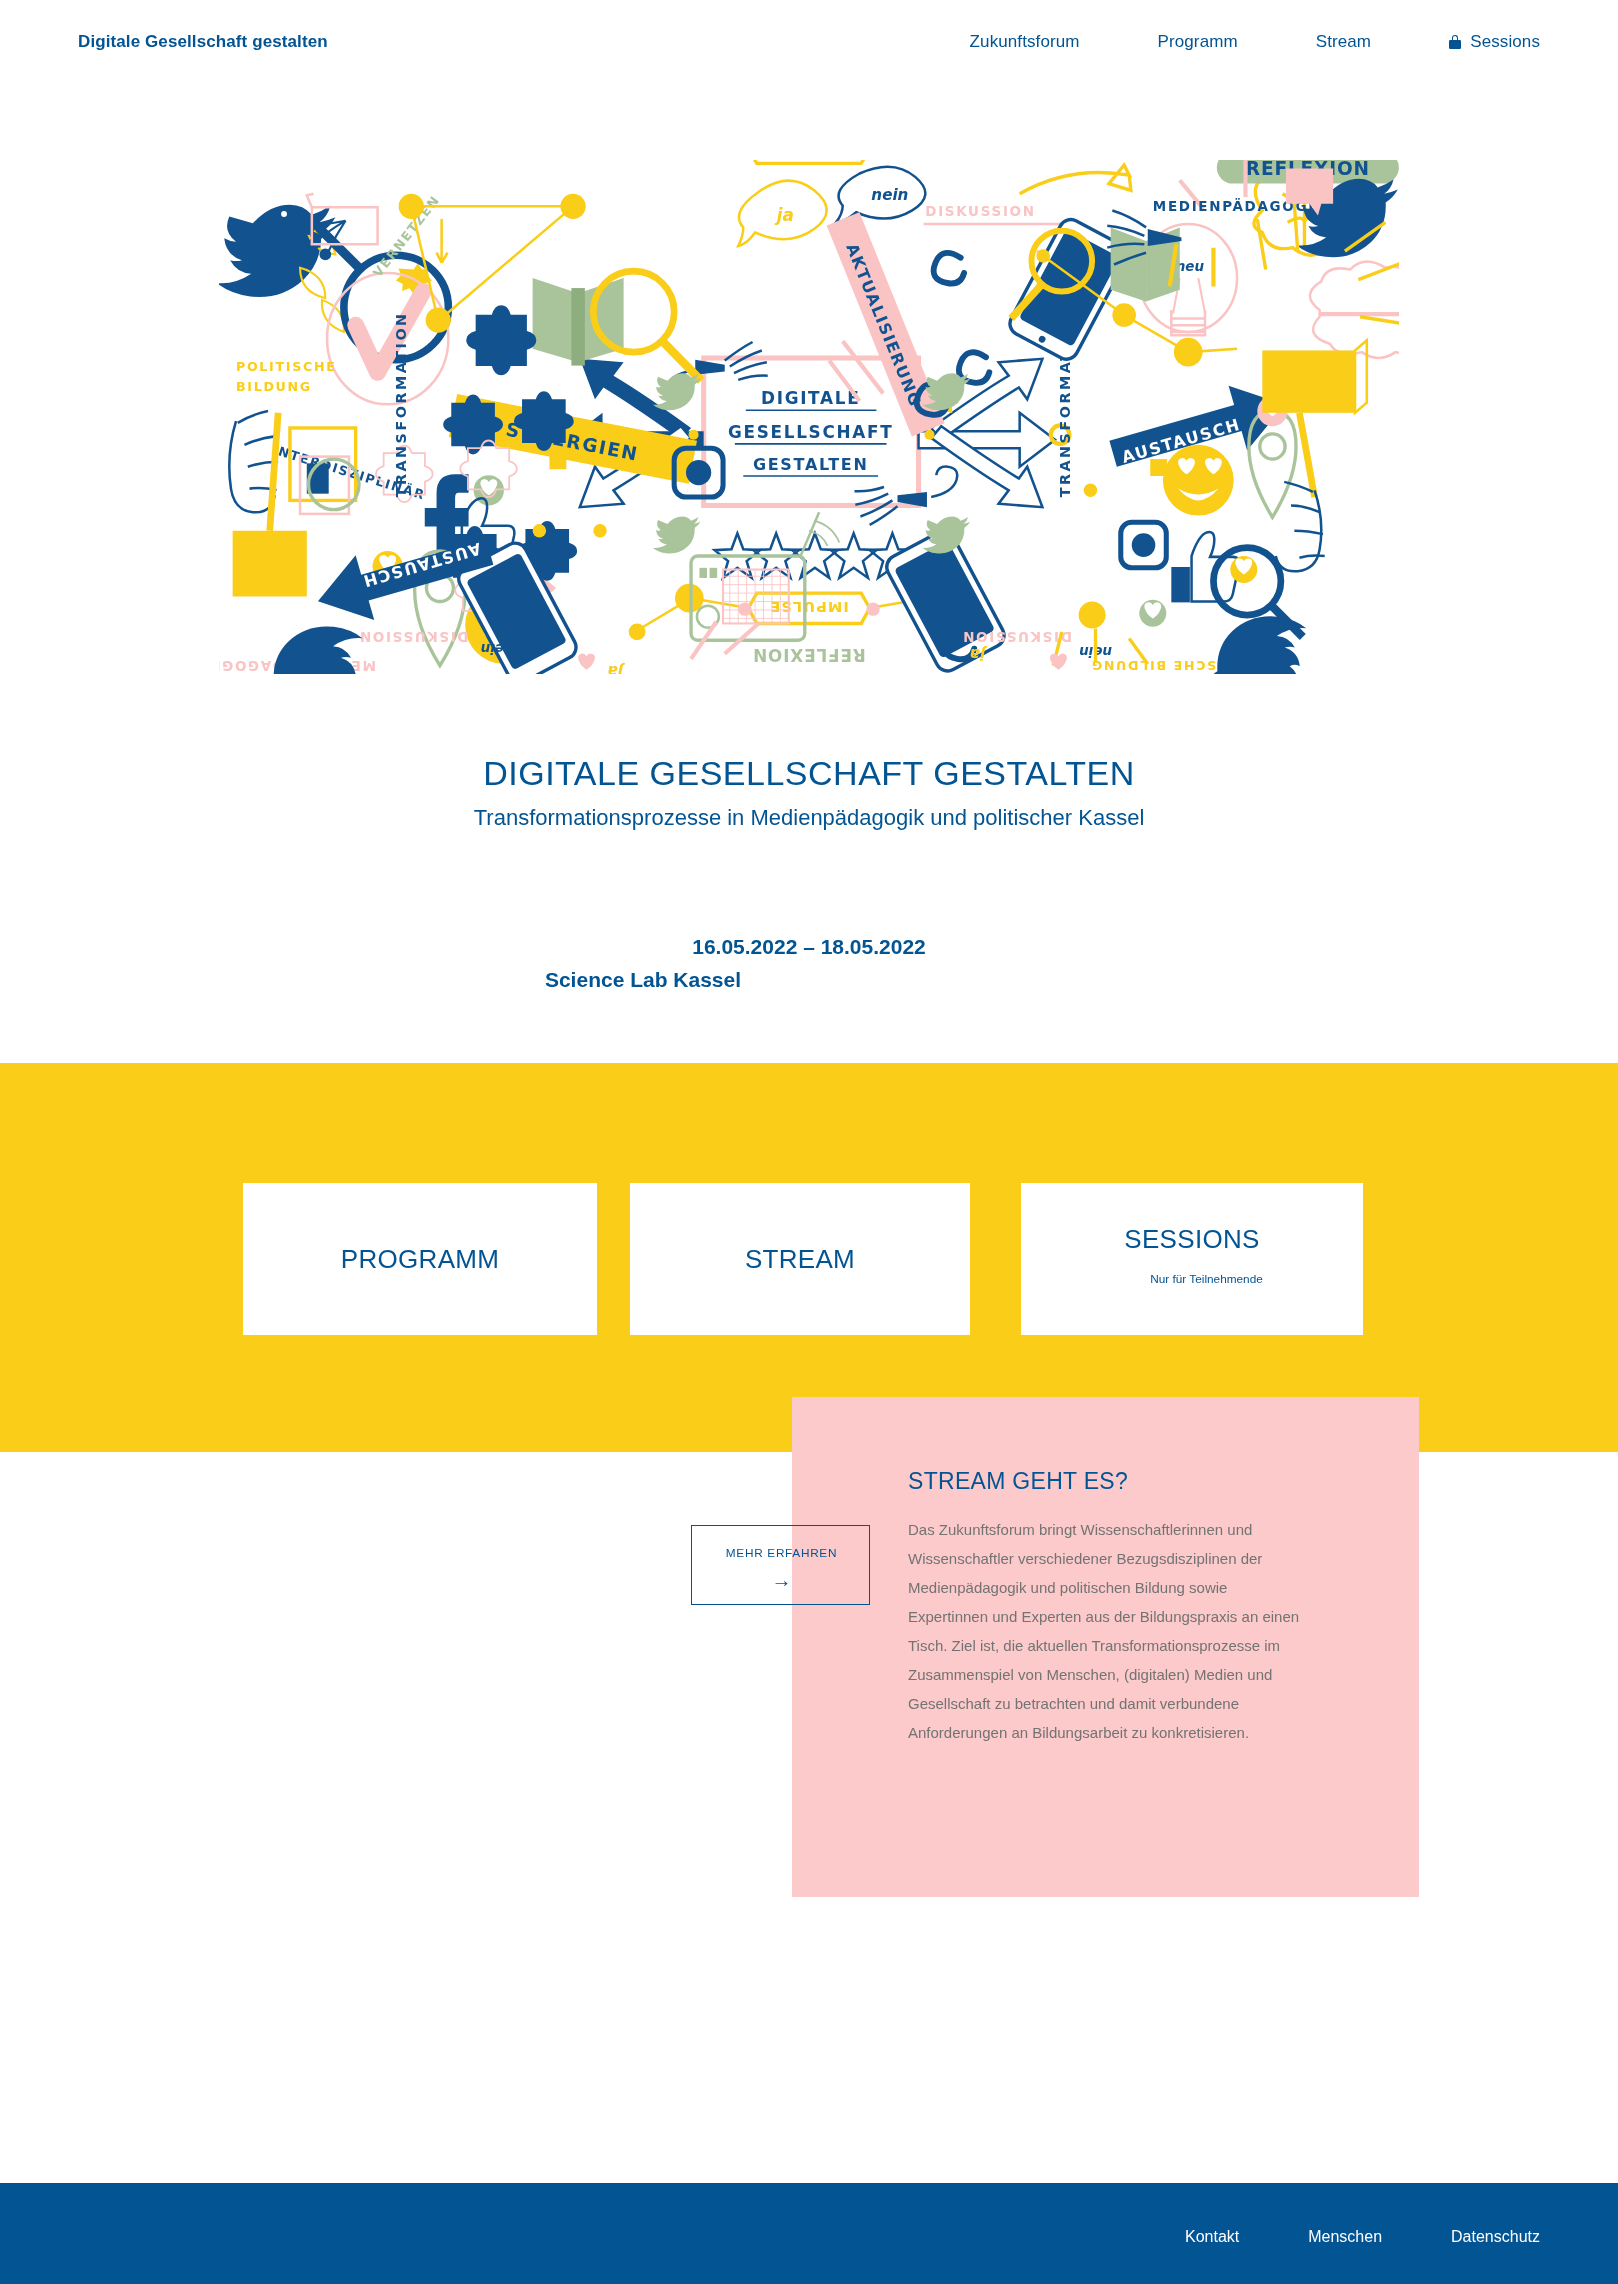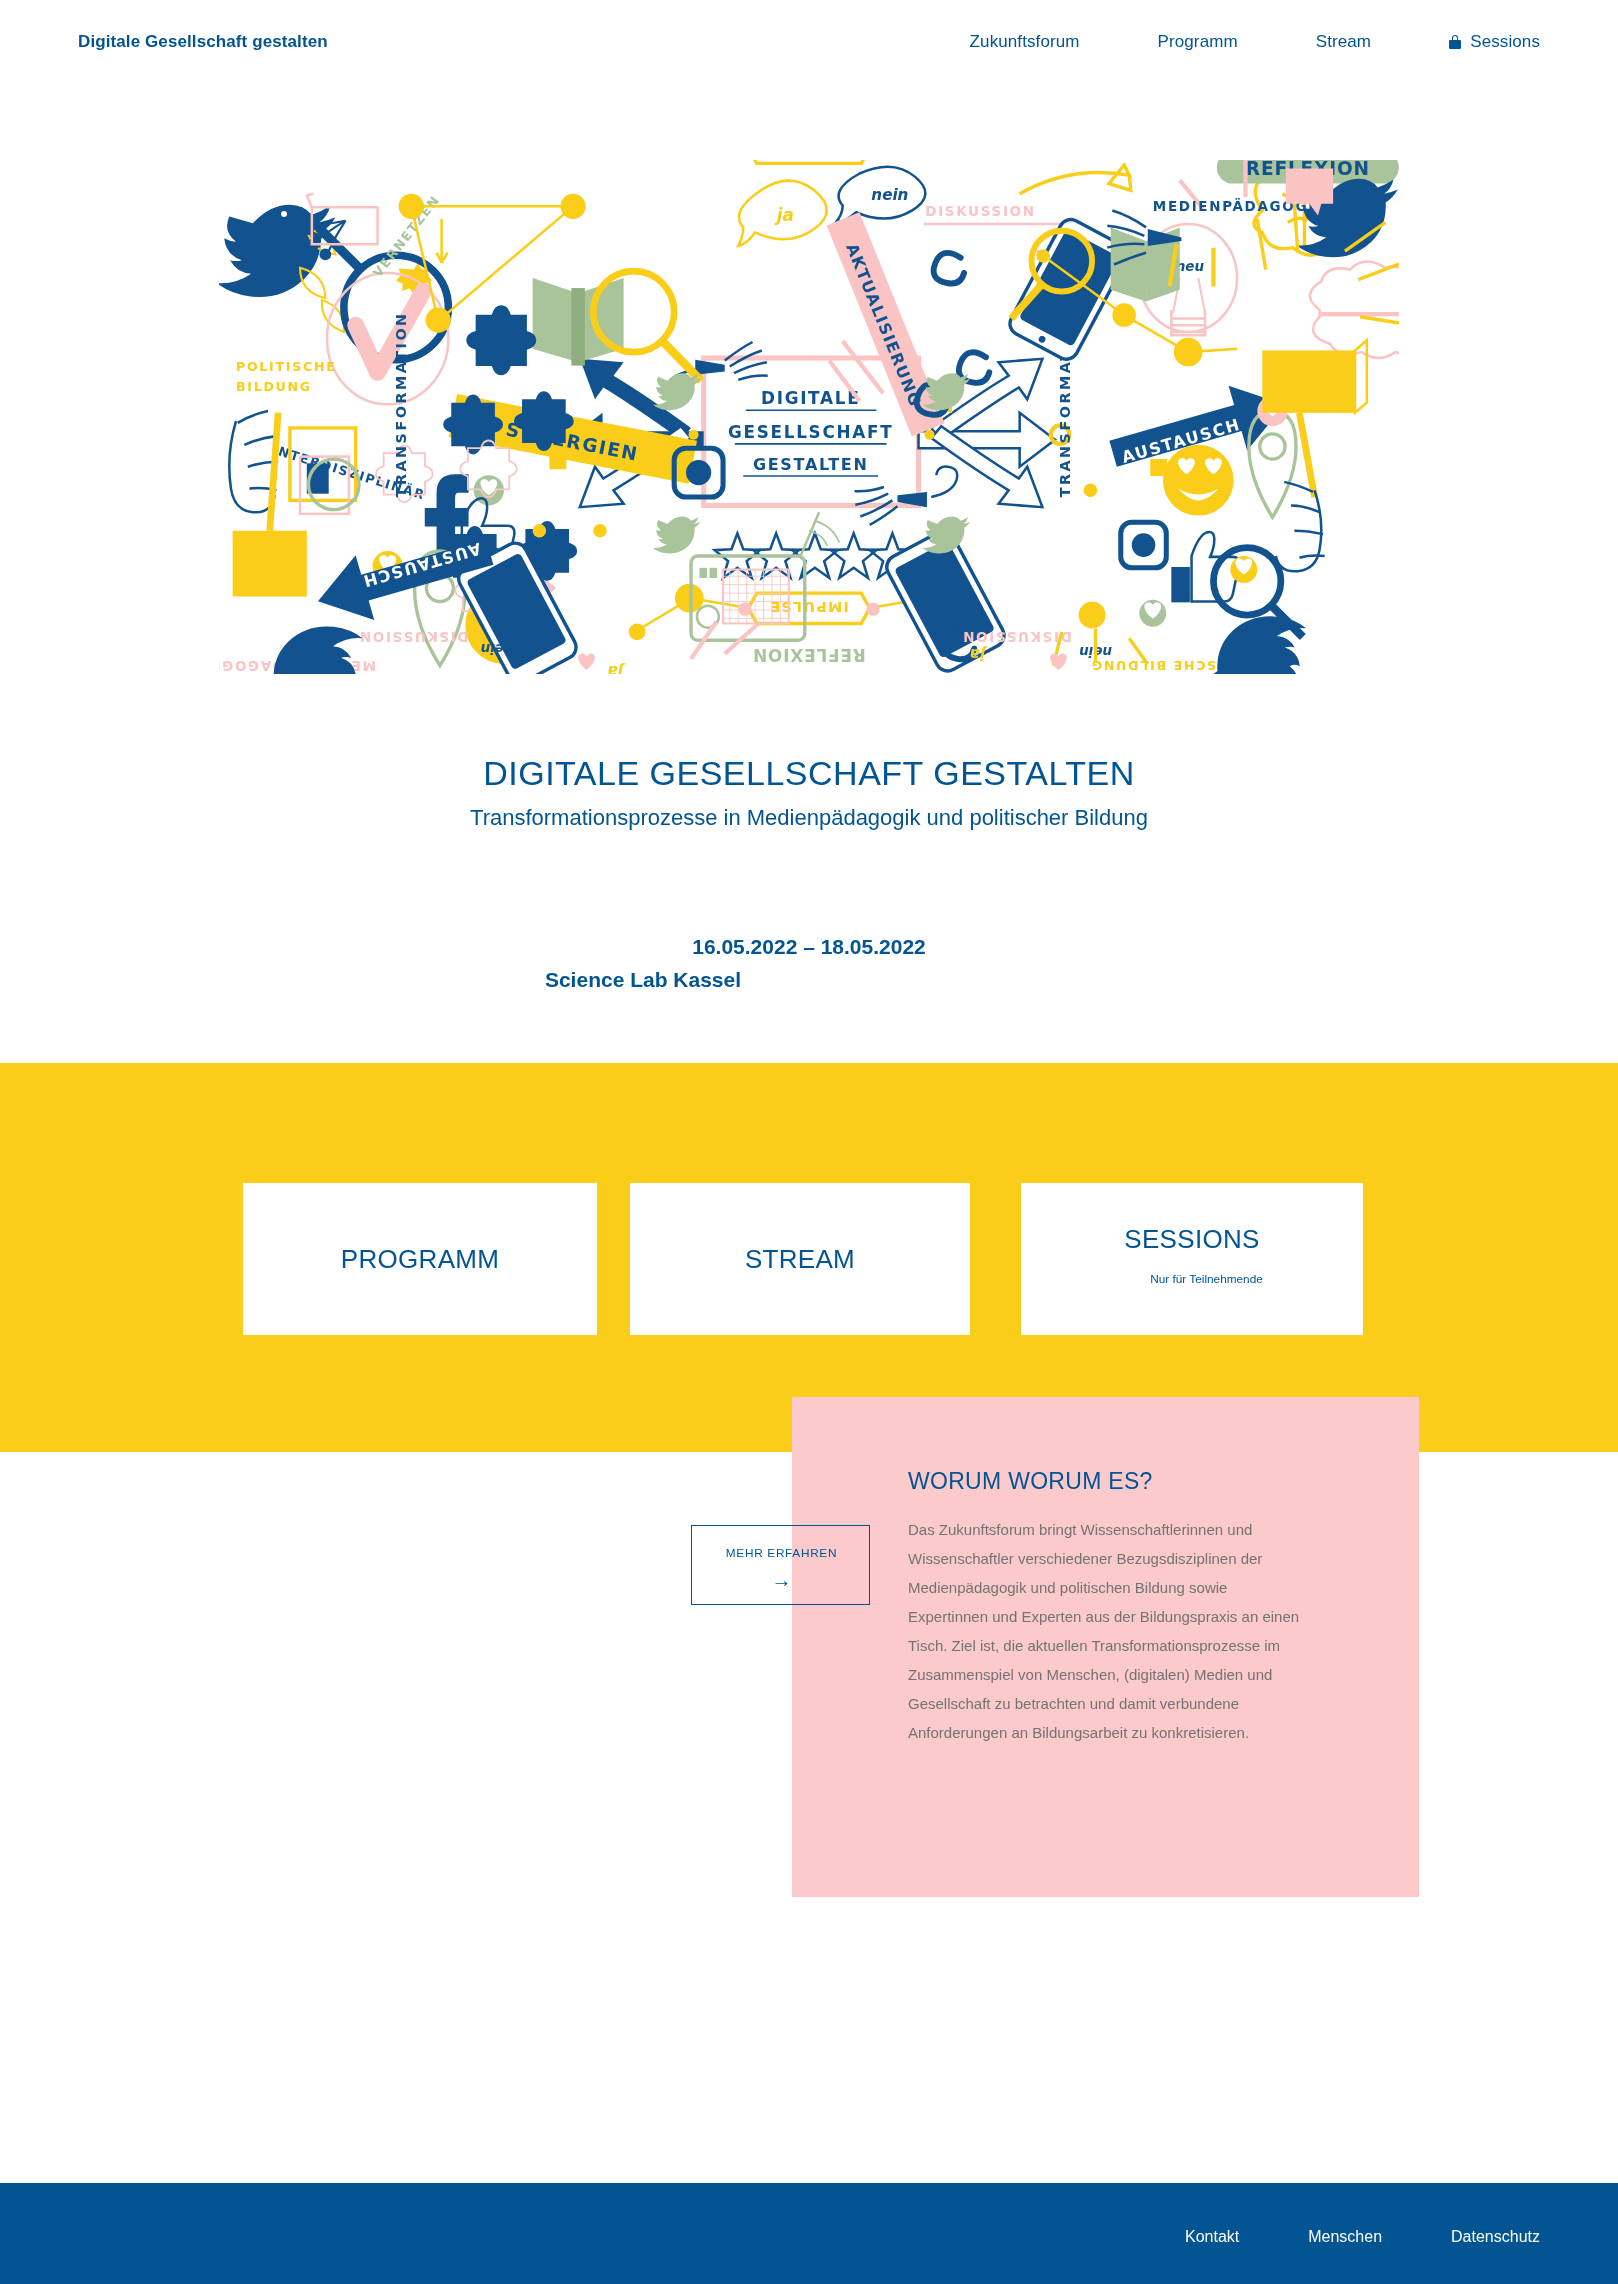--- a/index.html
+++ b/index.html
@@ -518,40 +518,40 @@
       <g class="pkS" stroke-width="5">
         <path d="M600 586 l40 -36 M560 592 l30 -44"></path>
       </g>
 
       <path d="M990 600 q-8 -12 0 -14 q4 -1 6 3 q2 -4 6 -3 q8 2 0 14 q-4 4 -6 5 q-2 -1 -6 -5 z" class="pk"></path>
       <path d="M430 600 q-8 -12 0 -14 q4 -1 6 3 q2 -4 6 -3 q8 2 0 14 q-4 4 -6 5 q-2 -1 -6 -5 z" class="pk"></path>
     </svg>
   </div>
 
   <div class="title-main">DIGITALE GESELLSCHAFT GESTALTEN</div>
-  <div class="title-sub">Transformationsprozesse in Medienpädagogik und politischer Bildung</div>
+  <div class="title-sub">Transformationsprozesse in Medienpädagogik und politischer Kassel</div>
   <div class="event-date">16.05.2022 – 18.05.2022</div>
   <div class="event-place">Science Lab Kassel</div>
 
   <div class="yellow-band"></div>
   <div class="cards">
     <div class="card card-1">
       <div class="card-label">PROGRAMM</div>
     </div>
     <div class="card card-2">
       <div class="card-label">STREAM</div>
     </div>
     <div class="card card-3">
       <div class="card-label">SESSIONS</div>
       <div class="card-sub">Nur für Teilnehmende</div>
     </div>
   </div>
 
   <div class="info-box"></div>
-  <div class="info-title">WORUM WORUM ES?</div>
+  <div class="info-title">STREAM GEHT ES?</div>
   <div class="info-text">Das Zukunftsforum bringt Wissenschaftlerinnen und Wissenschaftler verschiedener Bezugsdisziplinen der Medienpädagogik und politischen Bildung sowie Expertinnen und Experten aus der Bildungspraxis an einen Tisch. Ziel ist, die aktuellen Transformationsprozesse im Zusammenspiel von Menschen, (digitalen) Medien und Gesellschaft zu betrachten und damit verbundene Anforderungen an Bildungsarbeit zu konkretisieren.</div>
 
   <div class="more-btn">
     <div class="more-btn-label">MEHR ERFAHREN</div>
     <div class="more-btn-arrow">→</div>
   </div>
 
   <div class="partners">
     
     

